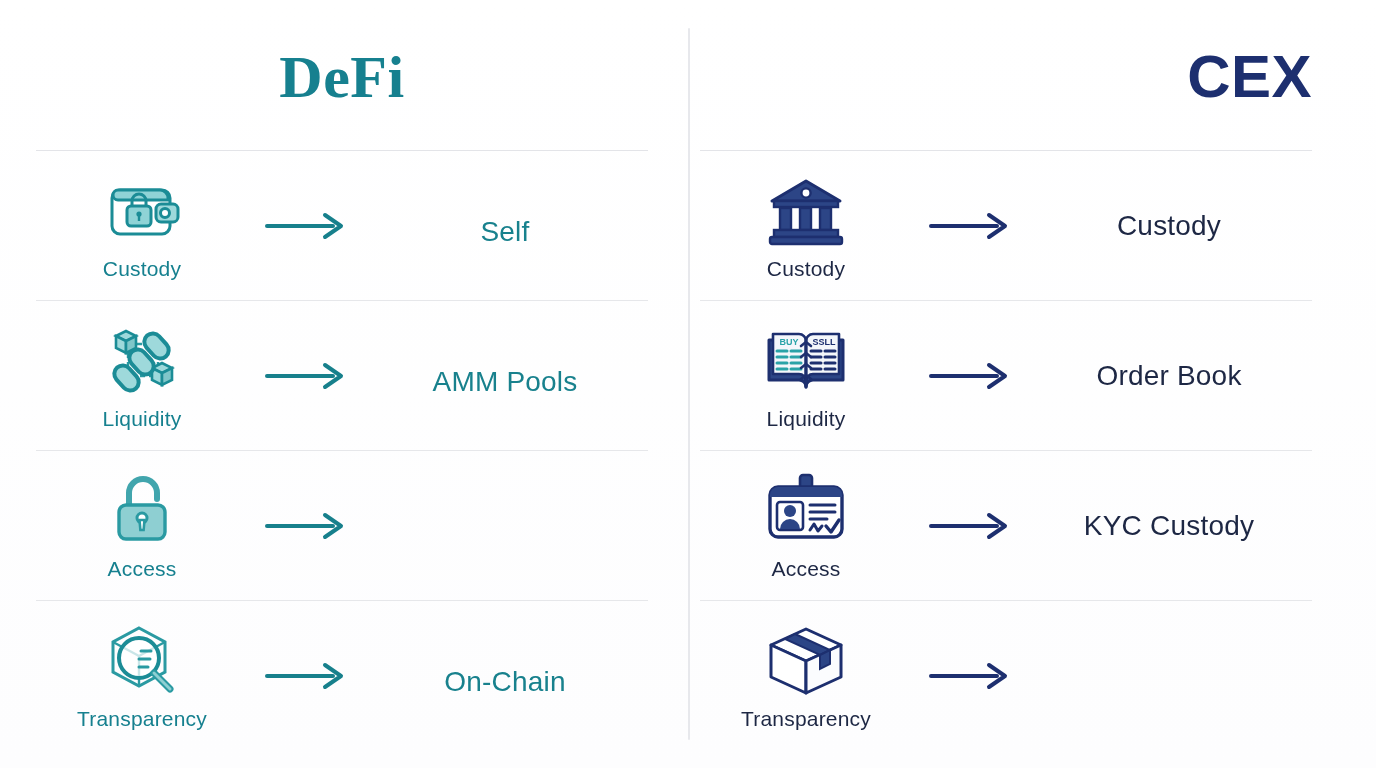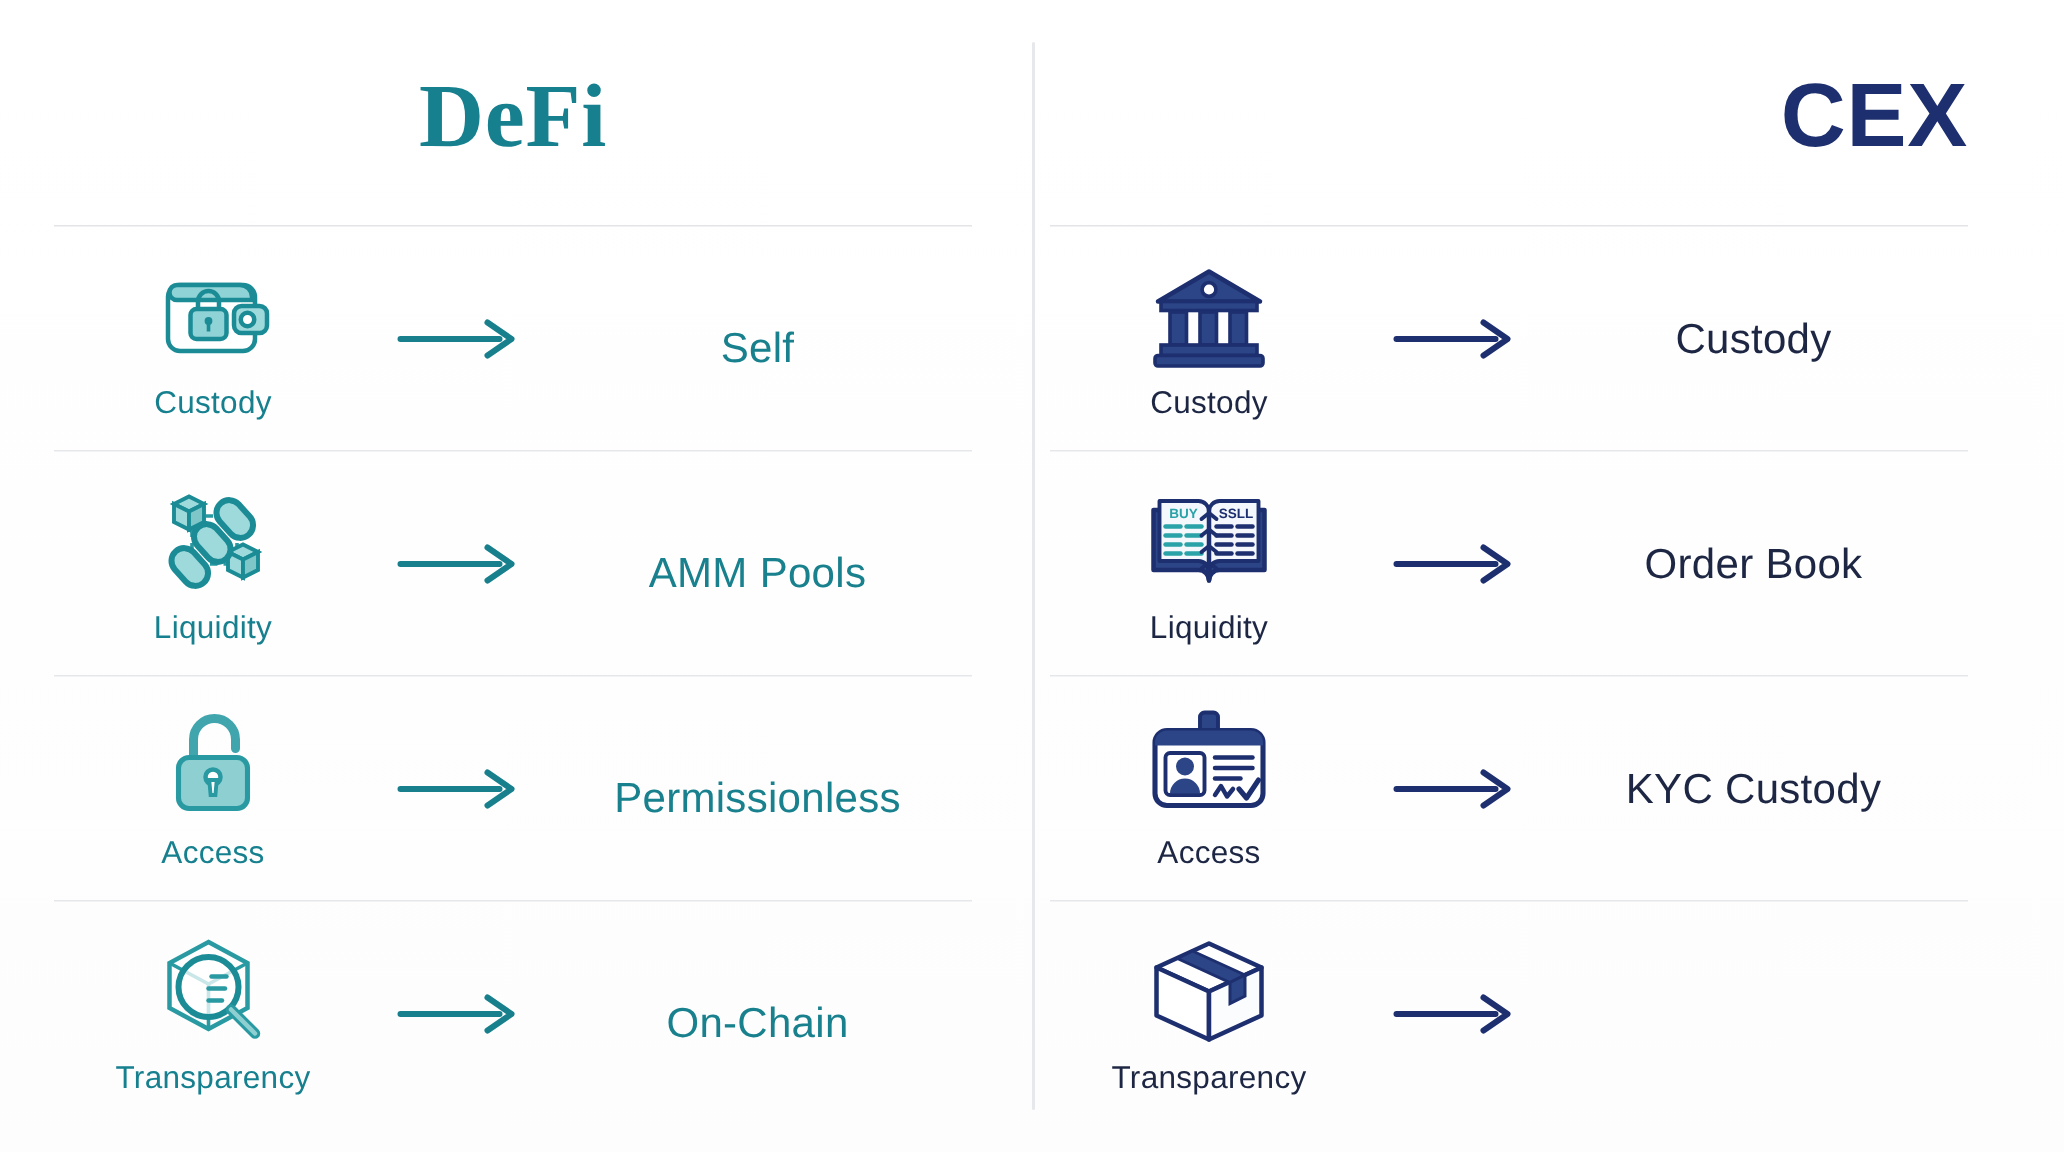--- a/index.html
+++ b/index.html
@@ -206,23 +206,20 @@
               <path d="M34.5 47 L39.5 47 L38.6 57 L35.4 57 Z" fill="#ffffff" stroke="#2a9aa2" stroke-width="2.6"></path>
             </svg>
           </div>
           <div class="icon-label">Access</div>
         </div>
         <div class="cell-arrow">
           <svg width="86" height="28" viewBox="0 0 86 28">
             <line x1="2" y1="14" x2="68" y2="14" stroke="#17808c" stroke-width="4" stroke-linecap="round"></line>
             <polyline points="60,3 76,14 60,25" fill="none" stroke="#17808c" stroke-width="4" stroke-linecap="round" stroke-linejoin="round"></polyline>
           </svg>
-        </div>
-        <div class="cell-value">
-          <span class="value-text">Permissionless</span>
         </div>
       </div>
 
       <div class="row">
         <div class="cell-icon">
           <div class="icon-box">
             <svg width="82" height="78" viewBox="0 0 82 78">
               <polygon points="38,6 64,20 64,50 38,64 12,50 12,20" fill="none" stroke="#2a9aa2" stroke-width="3"></polygon>
               <polyline points="12,20 38,34 64,20" fill="none" stroke="#2a9aa2" stroke-width="2.4"></polyline>
               <line x1="38" y1="34" x2="38" y2="64" stroke="#2a9aa2" stroke-width="2.4"></line>

